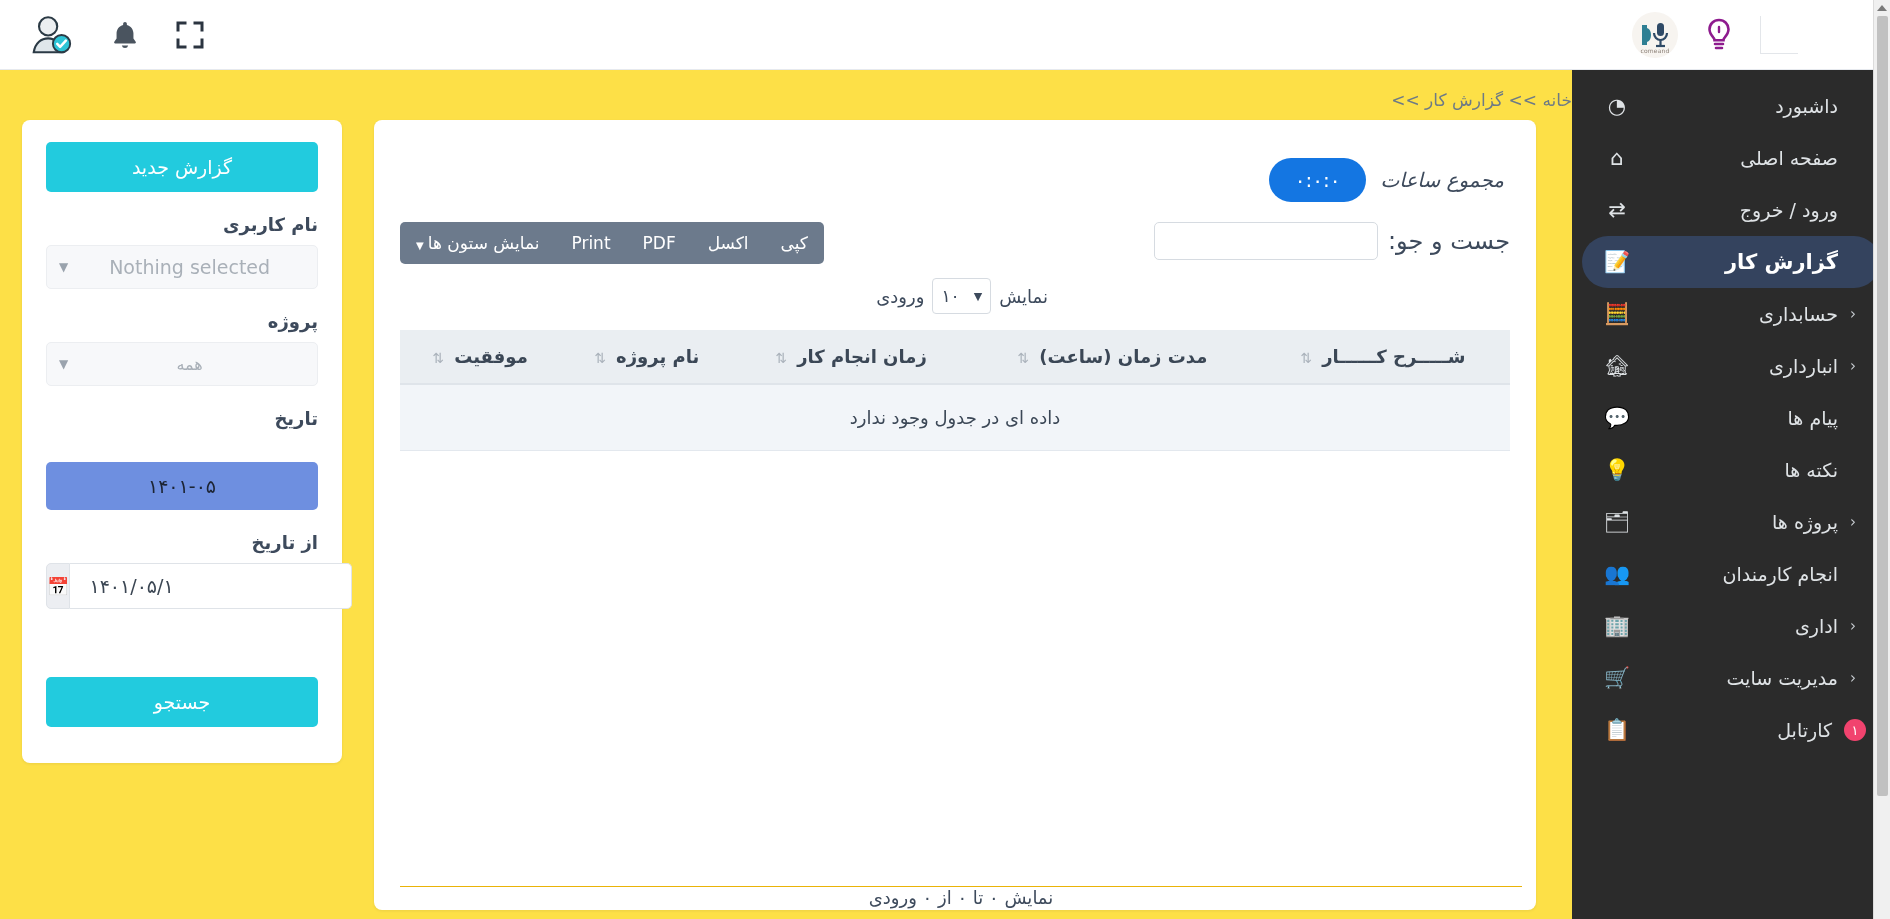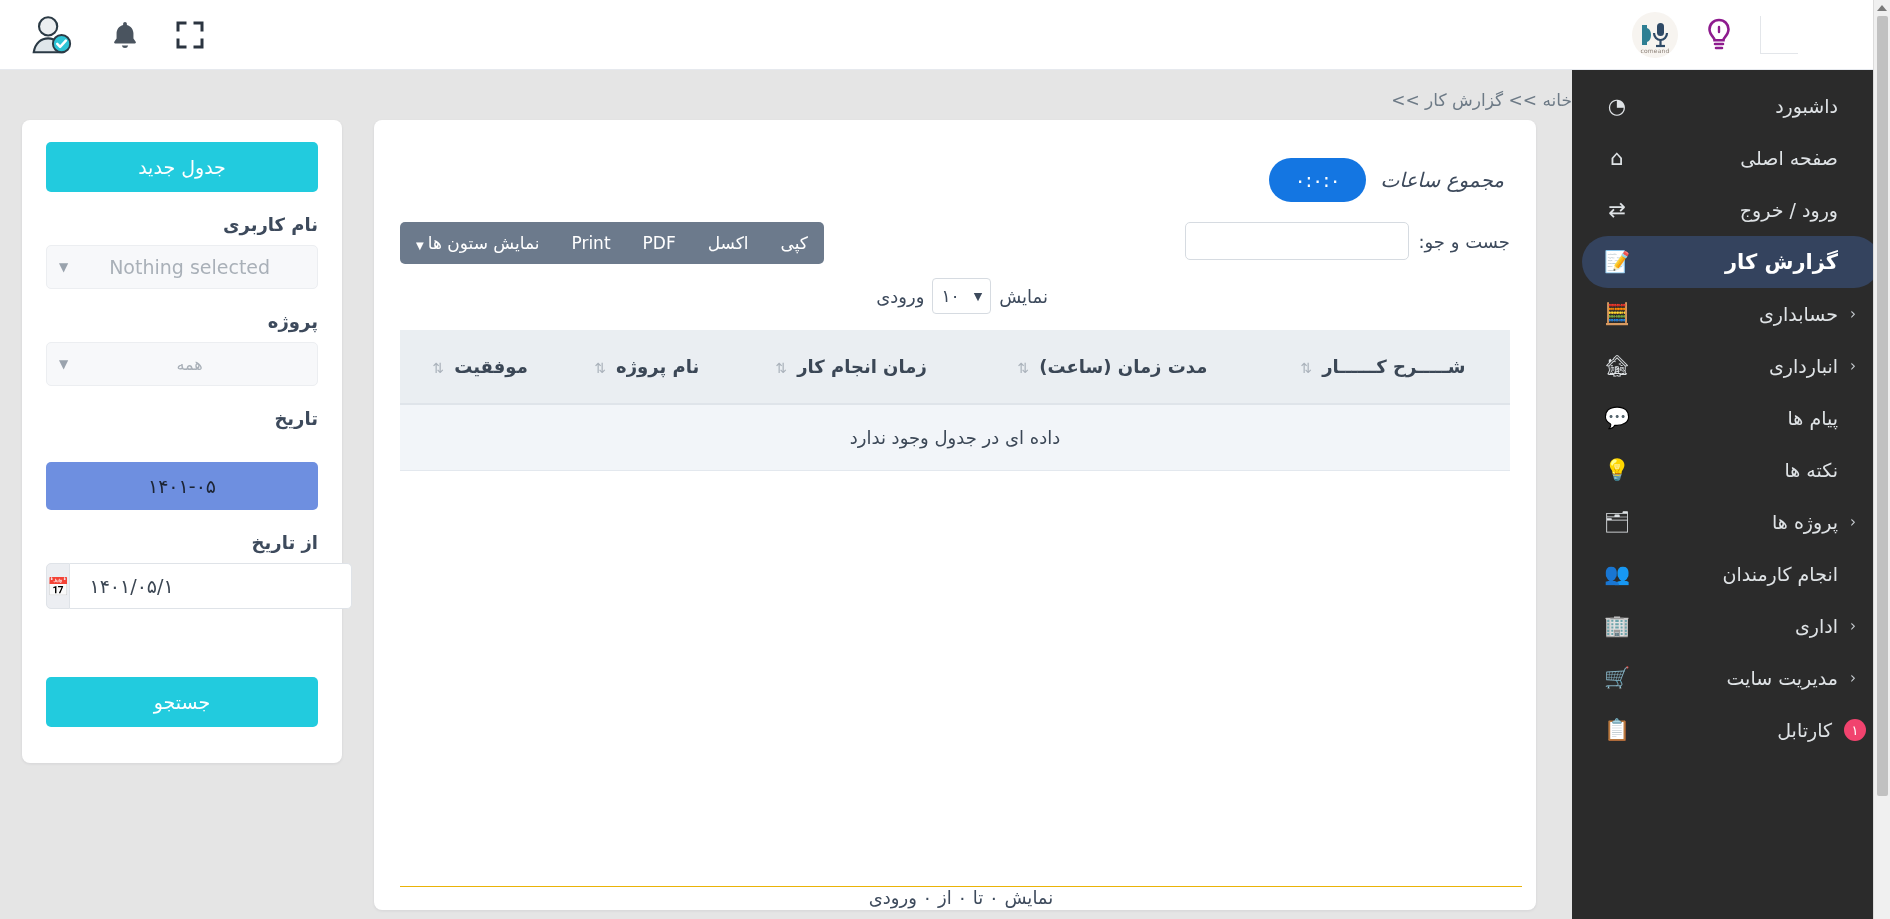--- a/index.html
+++ b/index.html
@@ -146,21 +146,21 @@
     font-weight: bold;
     font-size: 21px;
   }
 
   
   .content {
     position: absolute;
     top: 70px; left: 0;
     width: 1572px;
     height: 849px;
-    background: #e5e5e5;
+    background: #fde047;
     overflow: hidden;
   }
   .breadcrumb {
     text-align: right;
     padding: 20px 0 10px 36px;
     color: #6d7a86;
     font-size: 17px;
     direction: rtl;
   }
 
@@ -334,21 +334,21 @@
     white-space: nowrap;
   }
   .export-btn .caret { font-size: 10px; margin-right: 4px; }
 
   .search-group {
     display: flex;
     align-items: center;
     gap: 10px;
     direction: rtl;
   }
-  .search-label { font-size: 18px; color: #3d4a5c; }
+  .search-label { font-size: 24px; color: #3d4a5c; }
   .search-input {
     width: 224px;
     height: 38px;
     border: 1px solid #d6dbe1;
     border-radius: 5px;
     outline: none;
     padding: 0 10px;
     font-family: inherit;
     font-size: 16px;
   }
@@ -384,21 +384,21 @@
     width: 100%;
     border-collapse: collapse;
     margin-top: 16px;
     direction: rtl;
   }
   table.dt thead th {
     background: #eaeef2;
     color: #3b4756;
     font-size: 18px;
     font-weight: bold;
-    padding: 26px 12px;
+    padding: 16px 12px;
     text-align: center;
     border-bottom: 2px solid #dfe4ea;
     white-space: nowrap;
   }
   table.dt thead th .sort {
     color: #aab2bb;
     font-size: 14px;
     margin-right: 10px;
     font-weight: normal;
   }
@@ -624,21 +624,21 @@
             <tr>
               <td colspan="5">داده ای در جدول وجود ندارد</td>
             </tr>
           </tbody>
         </table>
 
         <div class="table-footer">نمایش ۰ تا ۰ از ۰ ورودی</div>
       </section>
 
       <aside class="filter-card">
-        <button class="btn-new">جدول جدید</button>
+        <button class="btn-new">گزارش جدید</button>
 
         <div class="field-label">نام کاربری</div>
         <div class="sel-box">
           <span class="sel-caret">▼</span>
           <span class="sel-text">Nothing selected</span>
         </div>
 
         <div class="field-label">پروژه</div>
         <div class="sel-box">
           <span class="sel-caret">▼</span>

